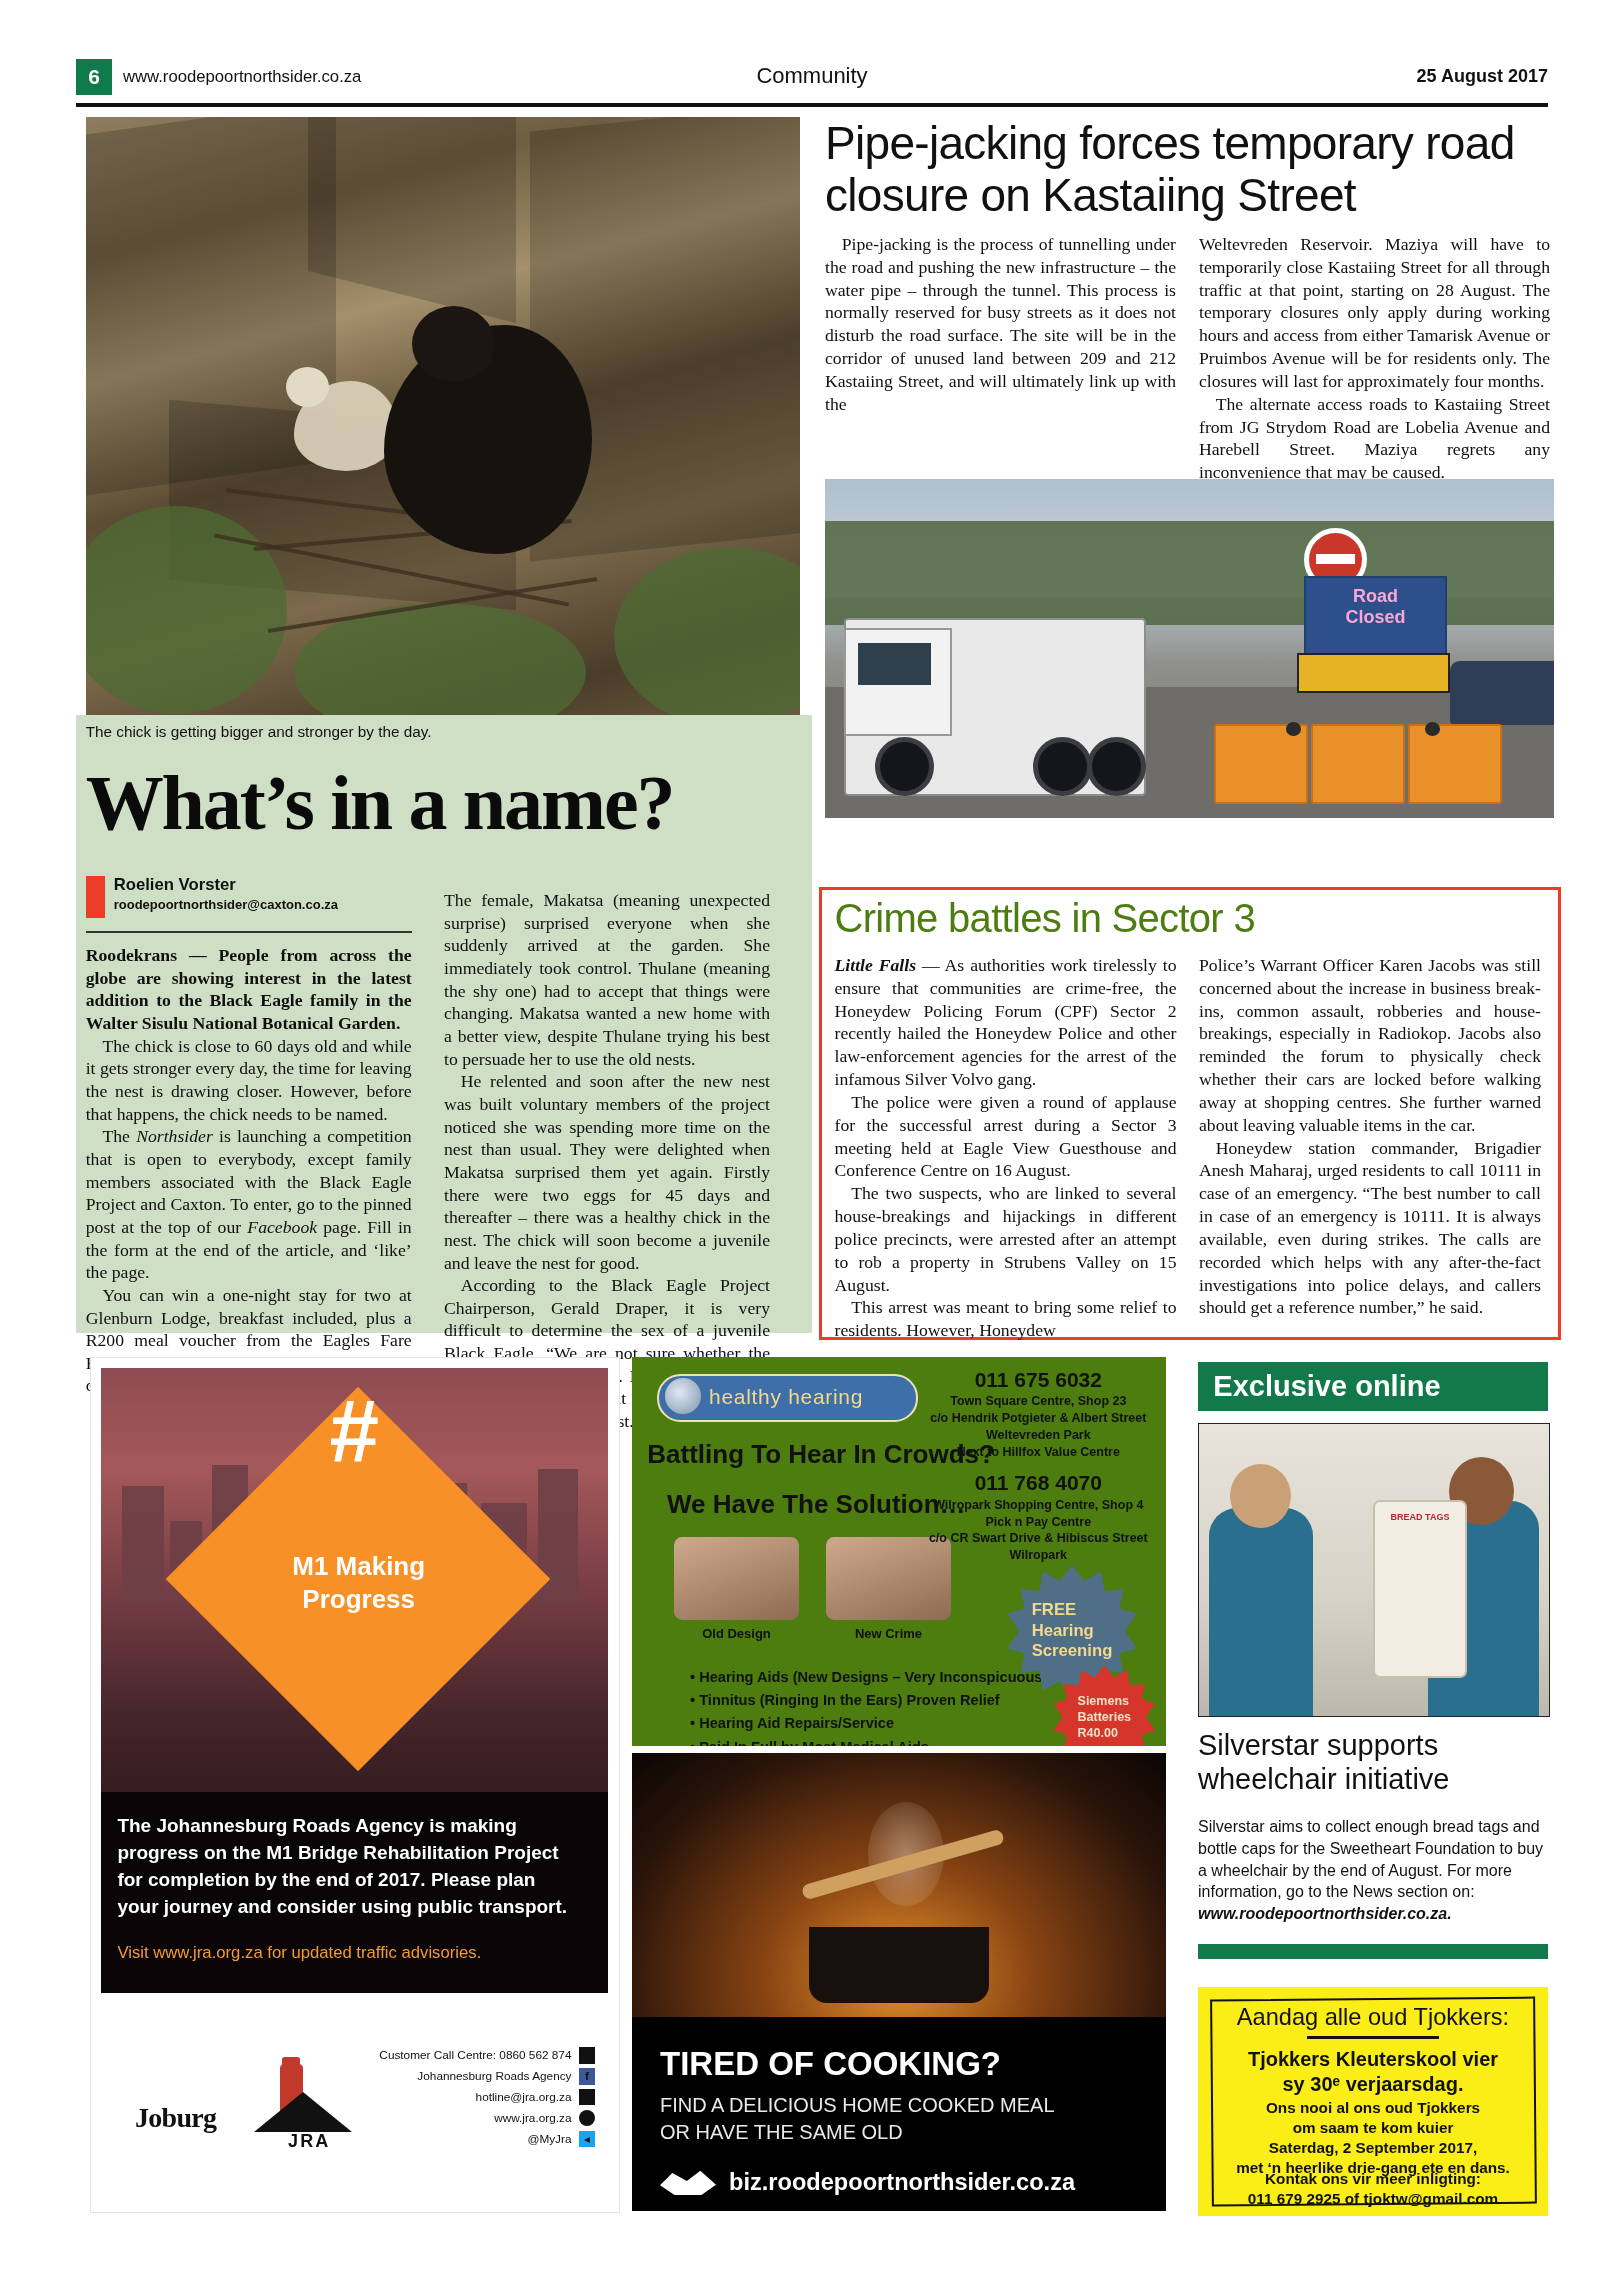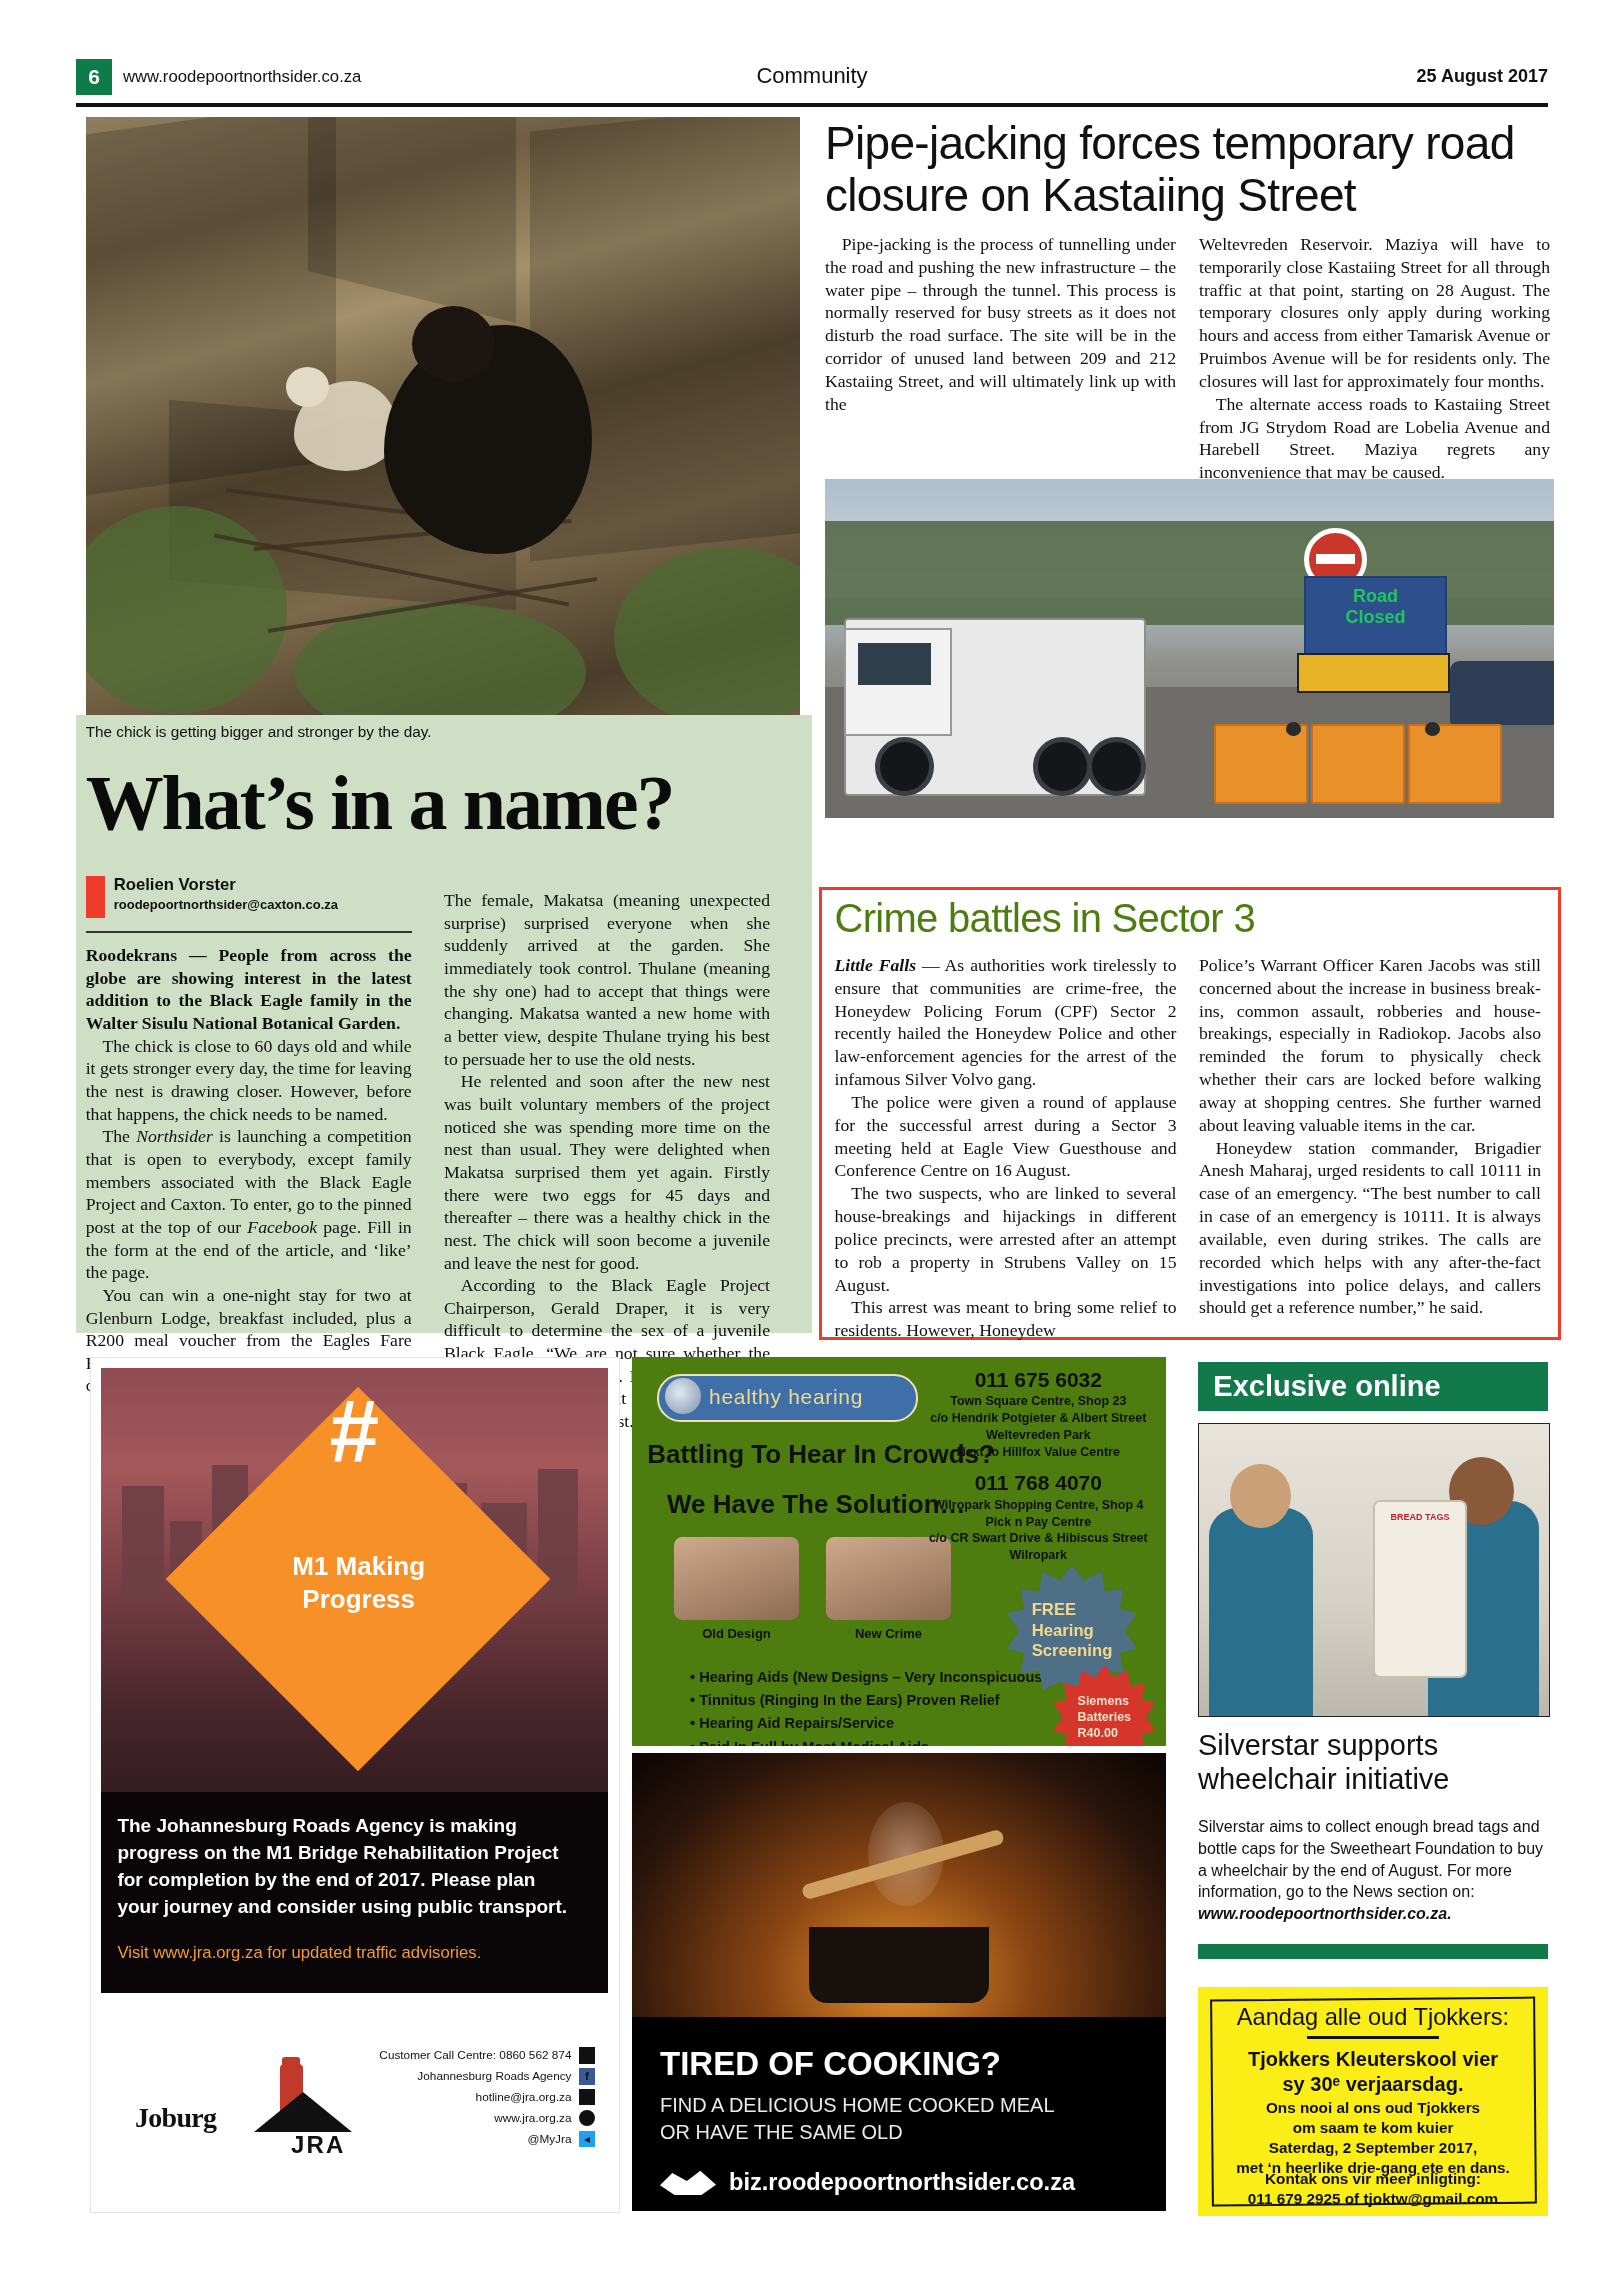--- a/index.html
+++ b/index.html
@@ -111,21 +111,21 @@
     overflow:hidden;
   }
   .rp-sky{position:absolute;left:0;top:0;width:100%;height:118px;background:linear-gradient(180deg,#aebfcd,#cfd8dd);}
   .rp-trees{position:absolute;left:0;top:42px;width:100%;height:104px;background:#4f6640;opacity:.85;}
   .rp-road{position:absolute;left:0;top:208px;width:100%;height:130px;background:#6e6d69;}
   .rp-truck{position:absolute;left:19.4px;top:139px;width:298px;height:174px;background:#e9e9e9;border:2.1px solid #8d8d8d;border-radius:4.2px;}
   .rp-truck-cab{position:absolute;left:19.4px;top:149px;width:104px;height:104px;background:#f2f2f2;border:2.1px solid #999;}
   .rp-truck-win{position:absolute;left:33px;top:164px;width:73px;height:42px;background:#2f3f4c;}
   .rp-wheel{position:absolute;width:49px;height:49px;border-radius:50%;background:#14161a;border:5.6px solid #3a3d42;}
   .rp-sign{position:absolute;left:479px;top:97px;width:139px;height:76px;background:#2d4f8c;border:2.8px solid #22406f;}
-  .rp-sign-txt{position:absolute;left:0;top:8.3px;width:100%;text-align:center;color:#22c55e;font-family:"Liberation Sans",sans-serif;font-weight:bold;font-size:18px;line-height:1.15;}
+  .rp-sign-txt{position:absolute;left:0;top:8.3px;width:100%;text-align:center;color:#f9a8d4;font-family:"Liberation Sans",sans-serif;font-weight:bold;font-size:18px;line-height:1.15;}
   .rp-nosign{position:absolute;left:479px;top:49px;width:53px;height:53px;border-radius:50%;background:#c8372a;border:5.6px solid #fff;}
   .rp-nosign i{position:absolute;left:7px;top:21px;width:39px;height:9.7px;background:#fff;}
   .rp-chevron{position:absolute;left:472px;top:174px;width:149px;height:36px;background:#e7b226;border:2.1px solid #222;}
   .rp-barrier{position:absolute;bottom:14px;height:76px;background:#e8912a;border:2.1px solid #c96f14;border-radius:2.8px;}
   .rp-worker{position:absolute;width:21px;height:60px;background:#e8912a;}
   .rp-worker b{position:absolute;left:2.8px;top:-12.5px;width:15.3px;height:14px;border-radius:50%;background:#2a2a2a;display:block;}
   .rp-car{position:absolute;left:625px;top:182px;width:146px;height:64px;background:#2d3e56;border-radius:9.7px 12.5px 4.2px 4.2px;}
   .road-caption{
     position:absolute;left:825px;top:829px;width:729px;
     font-family:"Liberation Sans",sans-serif;font-size:15.3px;line-height:1.26;color:#111;
@@ -188,21 +188,21 @@
   .jra-foot{position:absolute;left:9.7px;top:646px;width:507px;height:194px;}
   .joburg-logo{
     position:absolute;left:12.5px;top:89px;width:125px;height:50px;background:#fff;
     font-family:"Liberation Serif",serif;font-weight:bold;font-size:28px;color:#111;
     display:flex;align-items:center;justify-content:center;letter-spacing:-0.7px;
   }
   .jra-logo{position:absolute;left:153px;top:60px;width:97px;height:83px;}
   .jra-logo .pk{position:absolute;left:26px;top:0;width:23.6px;height:49px;background:#c0392b;border-radius:4.2px 4.2px 0 0;}
   .jra-logo .pk:after{content:"";position:absolute;left:2.8px;top:-7px;width:18px;height:11px;background:#c0392b;border-radius:2.8px;}
   .jra-logo .tri{position:absolute;left:0;top:28px;width:0;height:0;border-left:49px solid transparent;border-right:49px solid transparent;border-bottom:40px solid #111;}
-  .jra-logo .txt{position:absolute;left:16px;top:67px;width:97px;text-align:center;font-family:"Liberation Sans",sans-serif;font-weight:bold;font-size:24px;color:#111;letter-spacing:2.1px;}
+  .jra-logo .txt{position:absolute;left:7px;top:67px;width:97px;text-align:center;font-family:"Liberation Sans",sans-serif;font-weight:bold;font-size:18px;color:#111;letter-spacing:2.1px;}
   .jra-contacts{position:absolute;right:12.5px;top:43px;width:271px;}
   .jra-crow{display:flex;align-items:center;justify-content:flex-end;gap:7px;margin-bottom:4.2px;}
   .jra-crow span{font-family:"Liberation Sans",sans-serif;font-size:11.8px;color:#111;}
   .jra-icon{width:16.7px;height:16.7px;display:flex;align-items:center;justify-content:center;color:#fff;font-size:9.7px;font-family:"Liberation Sans",sans-serif;}
   .ic-phone{background:#111;} .ic-fb{background:#3b5998;font-weight:bold;}
   .ic-mail{background:#111;} .ic-web{background:#111;border-radius:50%;} .ic-tw{background:#1da1f2;}
 
   
   .hearing-ad{position:absolute;left:632px;top:1357px;width:534px;height:389px;background:#4d7c0f;overflow:hidden;}
   .hh-logo{

